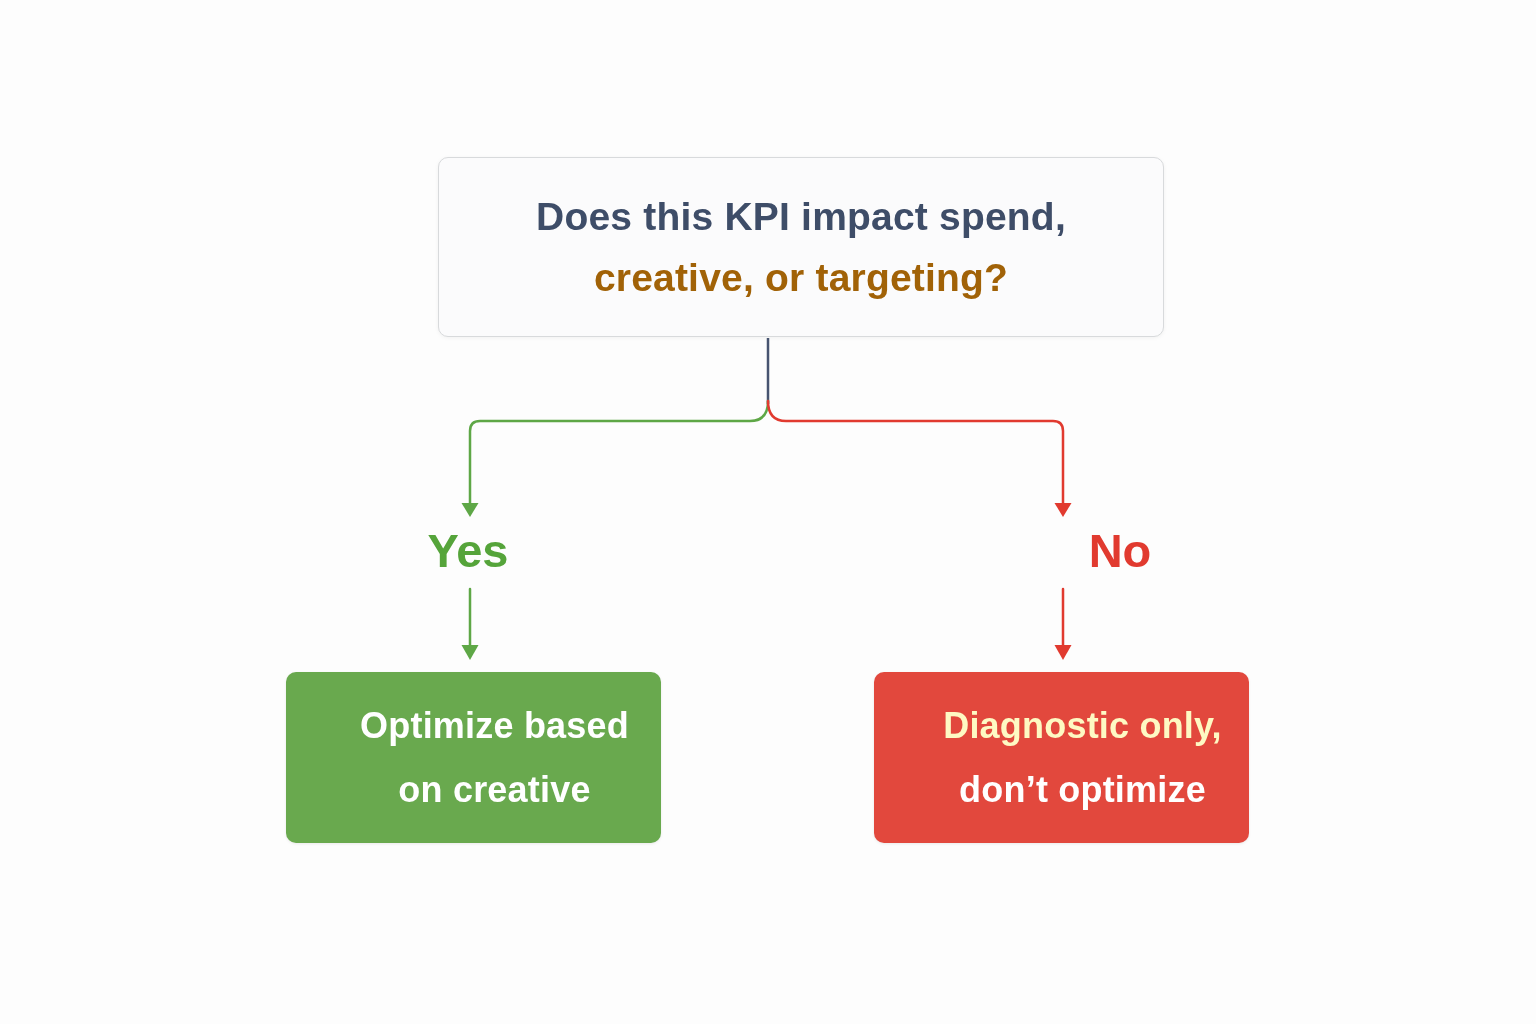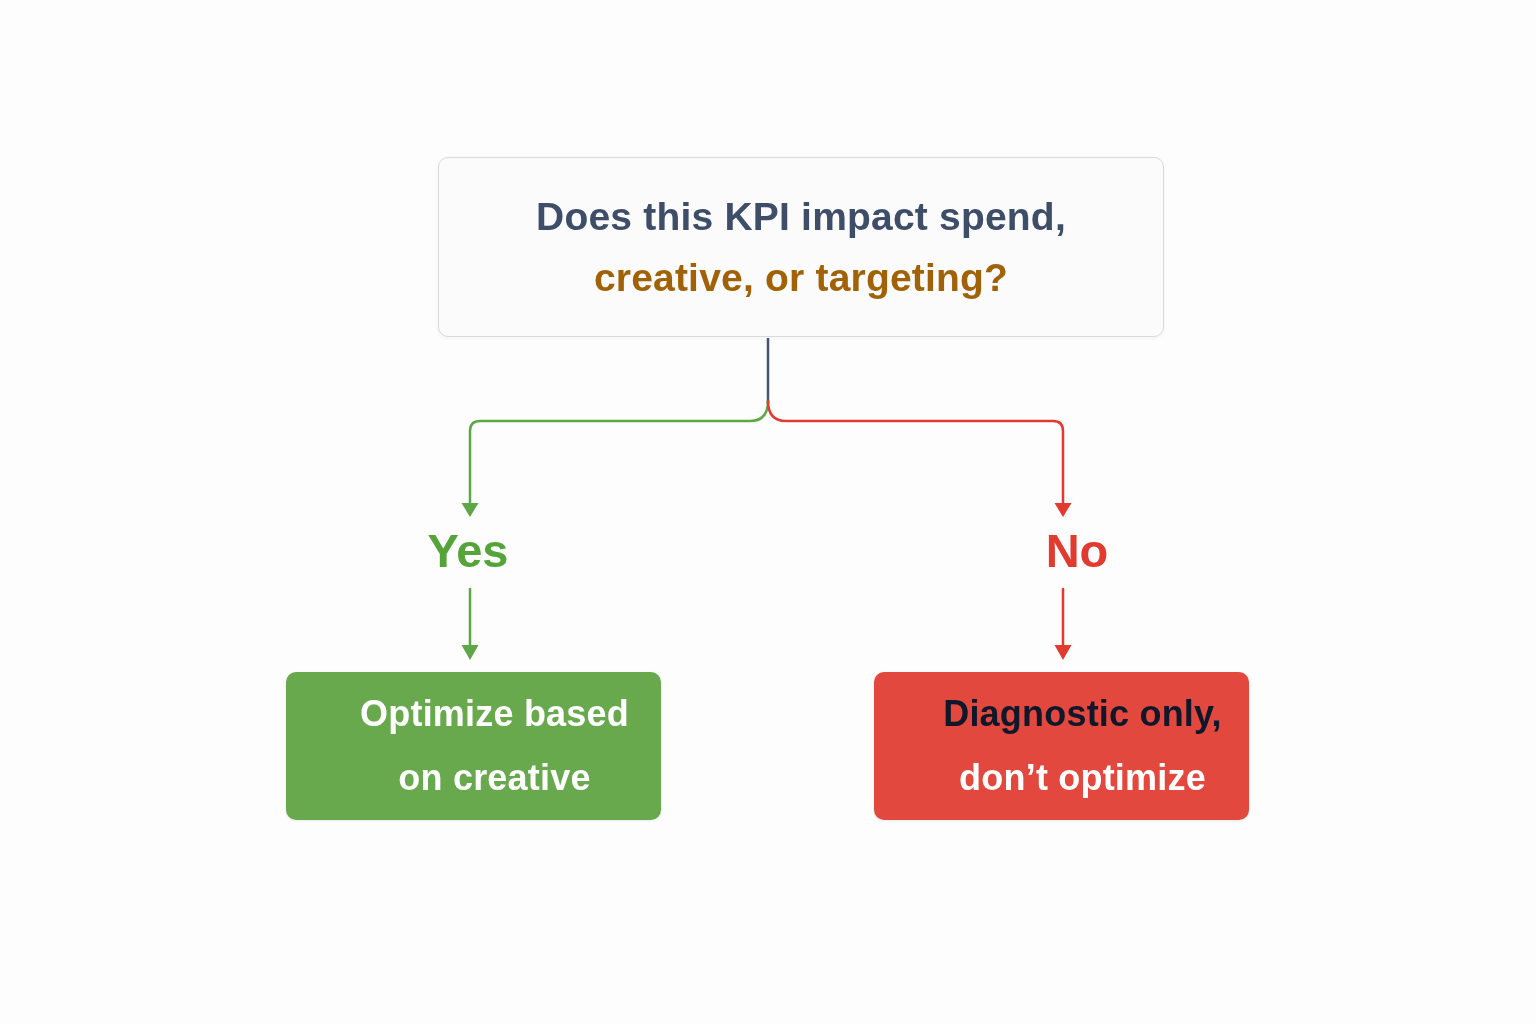--- a/index.html
+++ b/index.html
@@ -50,26 +50,26 @@
   .branch-label {
     position: absolute;
     top: 527px;
     width: 160px;
     text-align: center;
     font-size: 47px;
     font-weight: 700;
     line-height: 48px;
   }
   .branch-label.yes { left: 388px; color: #55a43a; }
-  .branch-label.no  { left: 997px; color: #e13a2f; }
+  .branch-label.no  { left: 1040px; color: #e13a2f; }
   .result-box {
     position: absolute;
     top: 672px;
     width: 375px;
-    height: 148px;
+    height: 171px;
     box-sizing: border-box;
     border-radius: 10px;
     display: flex;
     flex-direction: column;
     justify-content: center;
     align-items: center;
     text-align: center;
     box-shadow: 0 1px 3px rgba(0,0,0,0.08);
     padding-left: 42px;
   }
@@ -108,17 +108,17 @@
 
   <div class="branch-label yes" style="color: rgb(85, 164, 58);">Yes</div>
   <div class="branch-label no" style="color: rgb(225, 58, 47);">No</div>
 
   <div class="result-box green" style="background-color: rgb(105, 169, 78);">
     <span class="result-line" style="color: rgb(255, 255, 255);">Optimize based</span>
     <span class="result-line" style="color: rgb(255, 255, 255);">on creative</span>
   </div>
 
   <div class="result-box red" style="background-color: rgb(226, 72, 61);">
-    <span class="result-line" style="color: #0f172a;">Diagnostic only,</span>
+    <span class="result-line" style="color: #fef9c3;">Diagnostic only,</span>
     <span class="result-line" style="color: rgb(255, 255, 255);">don’t optimize</span>
   </div>
 
 </div>
 
 </body></html>

